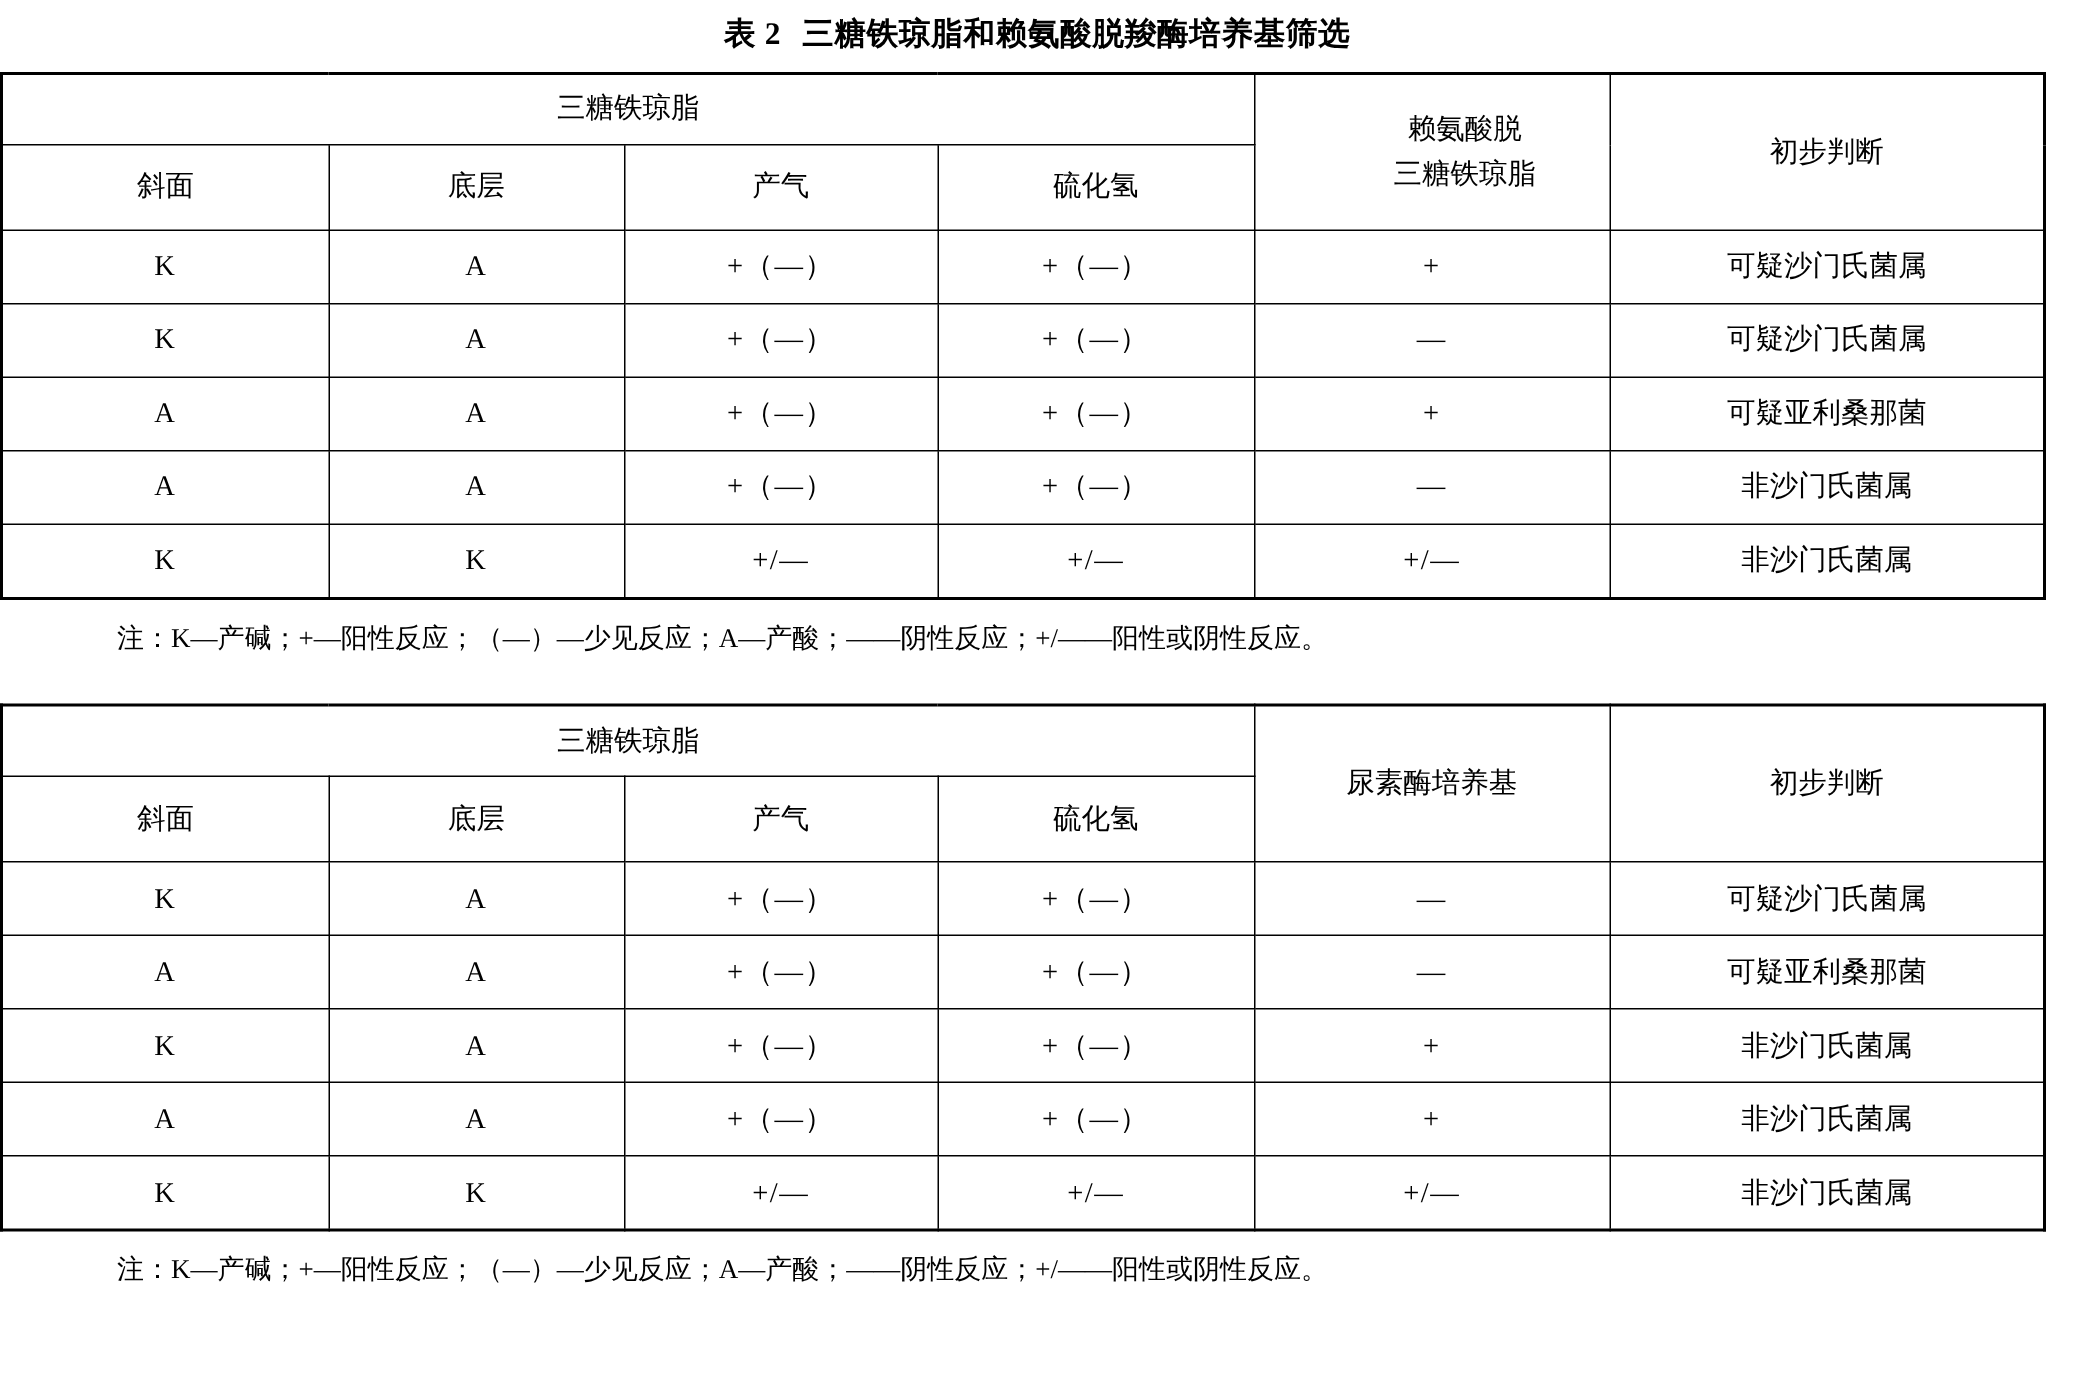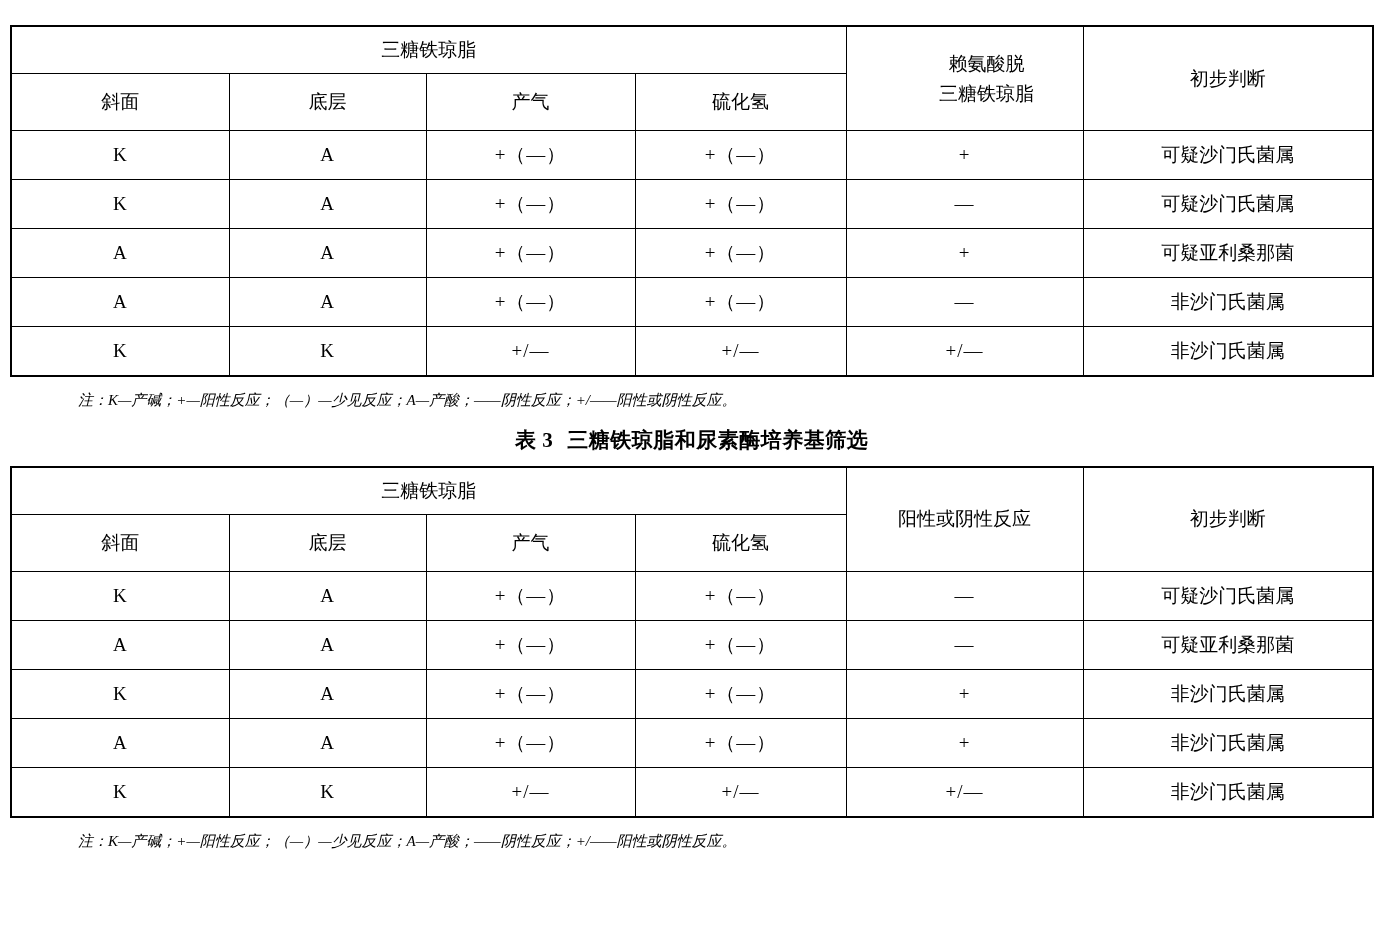--- a/index.html
+++ b/index.html
@@ -30,21 +30,21 @@
     font-family: "Liberation Serif", "DejaVu Serif", serif;
   }
   .table-title .tnum {
     margin-right: 14px;
   }
 
   table.grid {
     border-collapse: collapse;
     table-layout: fixed;
     width: 1362px;
-    margin: 0 0 0 10px;
+    margin: 0 0 0 0;
     border: 2px solid #000;
     background: #fff;
   }
   table.grid td {
     border: 1px solid #000;
     text-align: center;
     vertical-align: middle;
     font-size: 19px;
     font-family: "Liberation Serif", "DejaVu Serif", serif;
     padding: 0;
@@ -60,38 +60,40 @@
   table.grid tr.hrow1 td { height: 46px; }
   table.grid tr.hrow2 td { height: 56px; }
   table.grid tr.drow td { height: 48px; }
 
   .cell-sym {
     font-family: "Liberation Serif", "DejaVu Serif", serif;
     letter-spacing: 1px;
   }
 
   .note {
-    font-size: 15px;
+    font-size: 18px;
     margin: 14px 0 0 78px;
     line-height: 1.3;
     font-family: "Liberation Serif", "DejaVu Serif", serif;
-    font-style: italic;
   }
 
   .spacer-1 { height: 14px; }
   .spacer-2 { height: 18px; }
   .top-gap { height: 11px; }
 </style>
 </head>
 <body>
 
 <div class="page">
 
   <div class="top-gap"></div>
 
+  <div class="table-title">
+    <span class="tnum">表 2</span><span>三糖铁琼脂和赖氨酸脱羧酶培养基筛选</span>
+  </div>
 
   <div class="spacer-1"></div>
 
   <table class="grid">
     <colgroup>
       <col style="width:218px">
       <col style="width:197px">
       <col style="width:209px">
       <col style="width:211px">
       <col style="width:237px">
@@ -153,39 +155,36 @@
         <td class="cell-sym">+/—</td>
         <td>非沙门氏菌属</td>
       </tr>
     </tbody>
   </table>
 
   <div class="note">注：K—产碱；+—阳性反应；（—）—少见反应；A—产酸；——阴性反应；+/——阳性或阴性反应。</div>
 
   <div class="spacer-2"></div>
 
-  <div class="table-title">
-    <span class="tnum">表 3</span><span>三糖铁琼脂和尿素酶培养基筛选</span>
-  </div>
 
   <div class="spacer-1"></div>
 
   <table class="grid">
     <colgroup>
       <col style="width:218px">
       <col style="width:197px">
       <col style="width:209px">
       <col style="width:211px">
       <col style="width:237px">
       <col style="width:290px">
     </colgroup>
     <tbody>
       <tr class="hrow1">
         <td class="hdr" colspan="4">三糖铁琼脂</td>
-        <td class="hdr" rowspan="2">阳性或阴性反应</td>
+        <td class="hdr" rowspan="2">尿素酶培养基</td>
         <td class="hdr" rowspan="2">初步判断</td>
       </tr>
       <tr class="hrow2">
         <td class="hdr">斜面</td>
         <td class="hdr">底层</td>
         <td class="hdr">产气</td>
         <td class="hdr">硫化氢</td>
       </tr>
 
       <tr class="drow">

